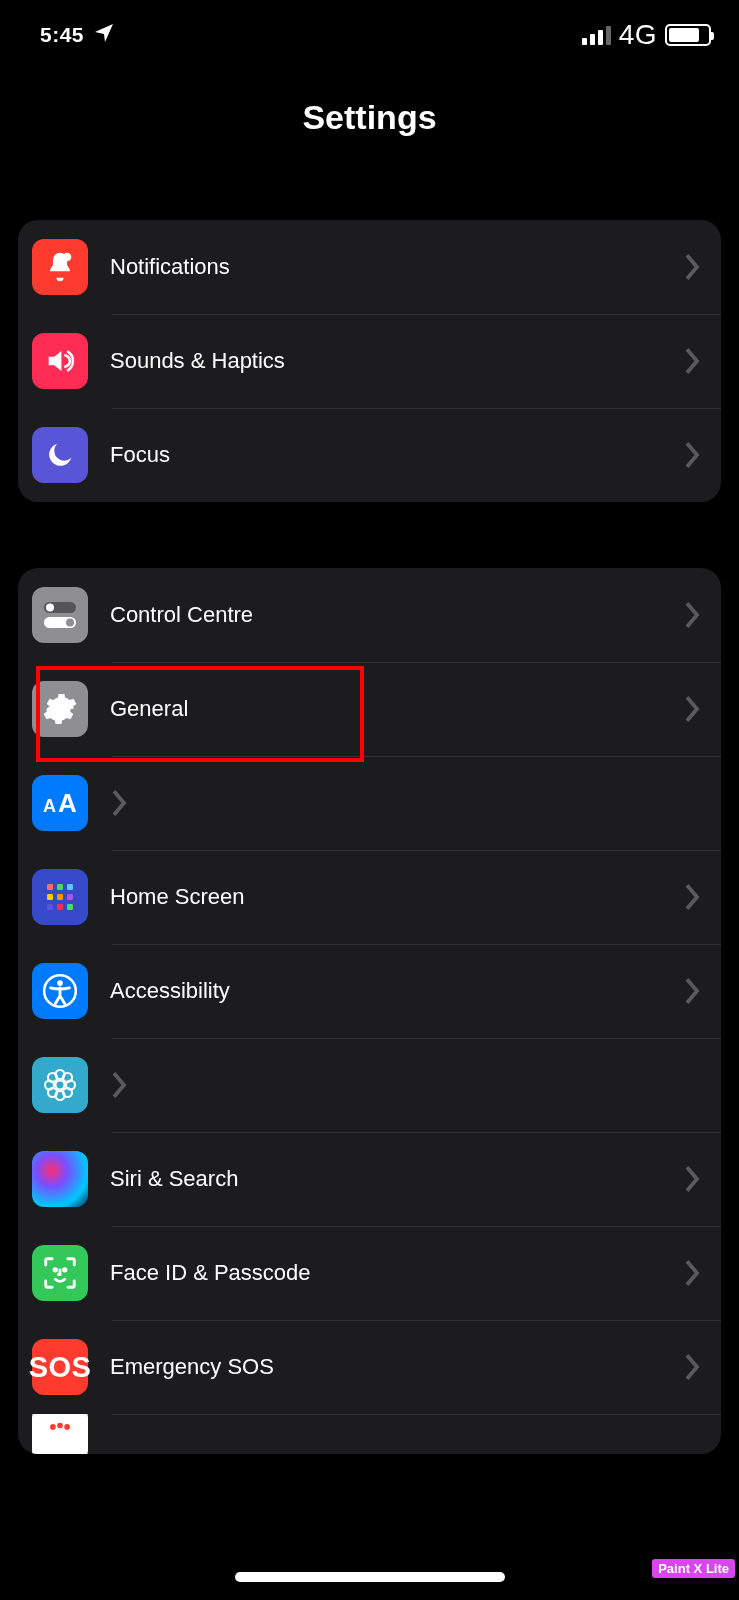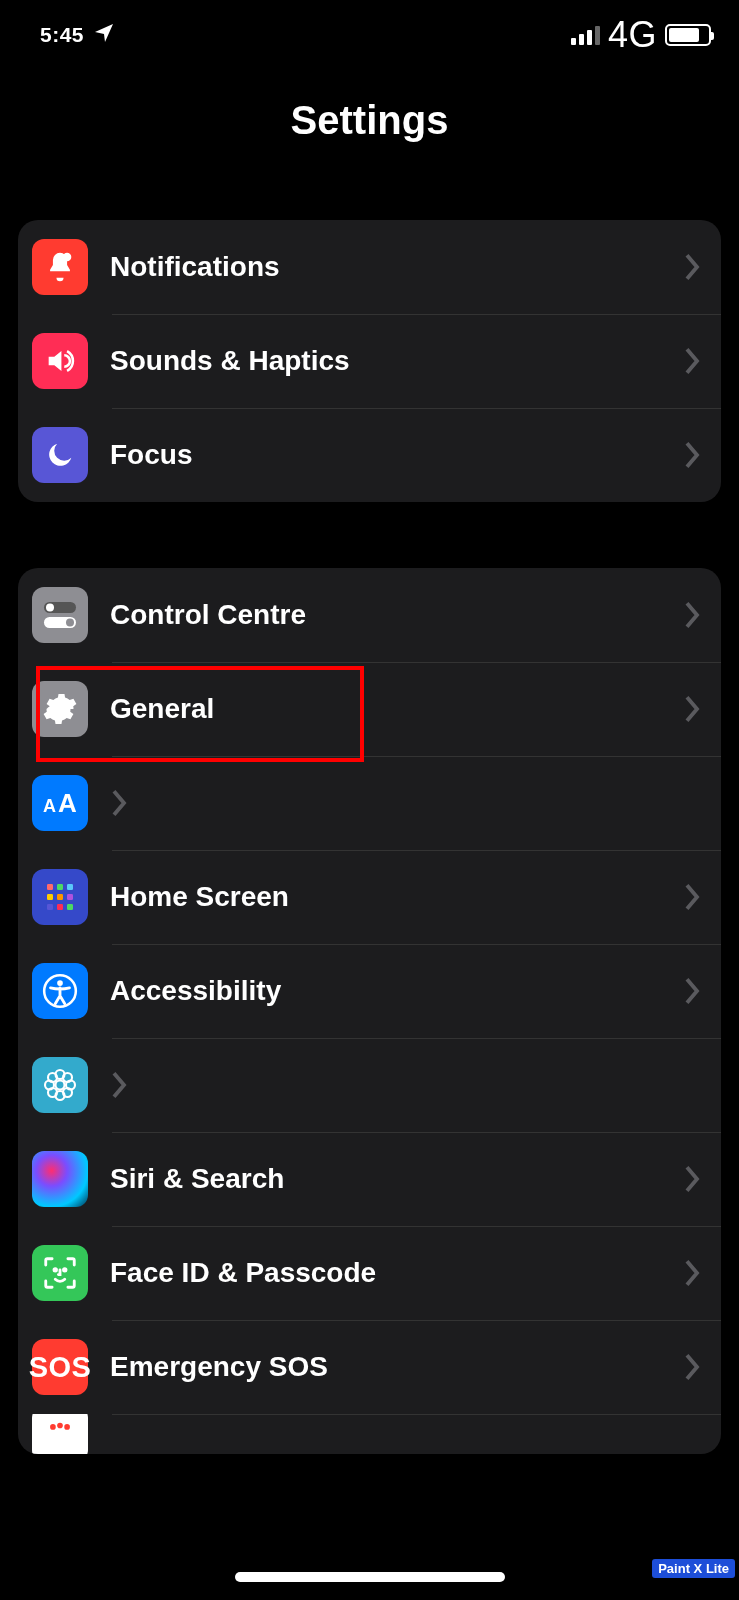--- a/index.html
+++ b/index.html
@@ -16,21 +16,21 @@
   .status-bar {
     height: 70px;
     display: flex;
     align-items: center;
     justify-content: space-between;
     padding: 0 28px 0 40px;
   }
   .status-left { display: flex; align-items: center; gap: 8px; }
   .status-time { font-size: 21px; font-weight: 600; letter-spacing: 0.5px; }
   .status-right { display: flex; align-items: center; gap: 8px; }
-  .status-network { font-size: 36px; font-weight: 500; letter-spacing: 0.5px; }
+  .status-network { font-size: 28px; font-weight: 500; letter-spacing: 0.5px; }
   .signal-bars { display: flex; align-items: flex-end; gap: 3px; height: 20px; }
   .signal-bars span { width: 5px; background: #fff; border-radius: 1px; }
   .signal-bars span:nth-child(1){height:7px;}
   .signal-bars span:nth-child(2){height:11px;}
   .signal-bars span:nth-child(3){height:15px;}
   .signal-bars span:nth-child(4){height:19px; background:#666;}
   .battery {
     width: 46px; height: 22px; border: 2px solid #fff; border-radius: 5px;
     position: relative; display: flex; align-items: center; padding: 2px;
   }
@@ -39,21 +39,21 @@
     background:#fff; border-radius: 0 2px 2px 0;
   }
   .battery-fill { background:#fff; height:100%; width:78%; border-radius:2px; }
 
   
   .header {
     height: 100px;
     display:flex; align-items:flex-start; justify-content:center;
     padding-top: 28px;
   }
-  .header-title { font-size: 40px; font-weight: 600; }
+  .header-title { font-size: 34px; font-weight: 600; }
 
   
   .content { padding: 50px 18px 0 18px; }
 
   .group {
     background: #1c1c1e;
     border-radius: 20px;
     overflow: hidden;
     margin-bottom: 66px;
   }
@@ -68,21 +68,21 @@
     content:"";
     position:absolute; top:0; left:94px; right:0;
     height:1px; background:#333;
   }
   .icon-box {
     width: 56px; height: 56px; border-radius: 12px;
     margin-right: 22px;
     display:flex; align-items:center; justify-content:center;
     flex-shrink: 0;
   }
-  .row-label { font-size: 28px; font-weight: 700; flex: 1; }
+  .row-label { font-size: 22px; font-weight: 400; flex: 1; }
   .chevron { color:#5a5a5e; flex-shrink:0; }
   .chevron svg { display:block; }
 
   
   .highlight {
     position:absolute;
     border: 4px solid #ff0000;
     pointer-events: none;
     left: 36px; top: 666px;
     width: 328px; height: 96px;
@@ -90,21 +90,21 @@
 
   
   .home-indicator {
     position:absolute; bottom:18px; left:50%; transform:translateX(-50%);
     width:270px; height:10px; background:#fff; border-radius:5px;
   }
 
   
   .watermark {
     position:absolute; right:4px; bottom:22px;
-    background:#1d4ed8; color:#fff; font-size:13px; font-weight:600;
+    background:#d946ef; color:#fff; font-size:13px; font-weight:600;
     padding:2px 6px; border-radius:3px;
   }
 
   
   .bg-red   { background:#ff3b30; }
   .bg-pink  { background:#ff2d55; }
   .bg-indigo{ background:#5856d6; }
   .bg-gray  { background:#8e8e93; }
   .bg-blue  { background:#007aff; }
   .bg-cyan  { background:#33aacc; }

